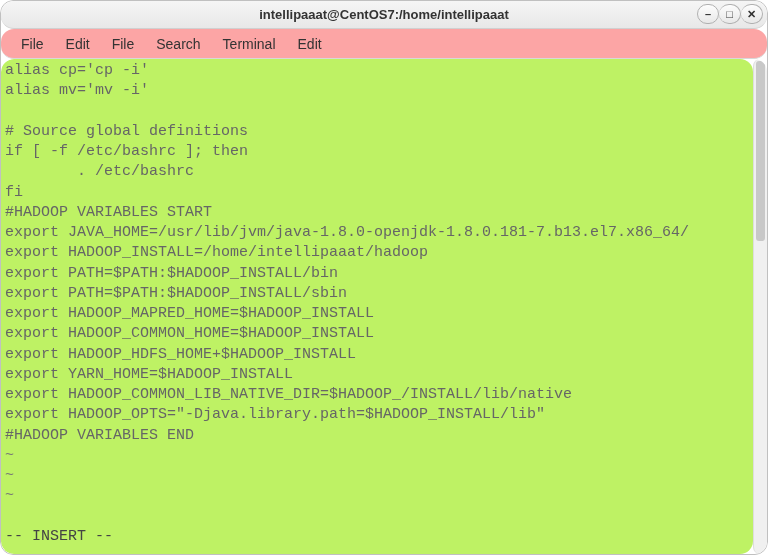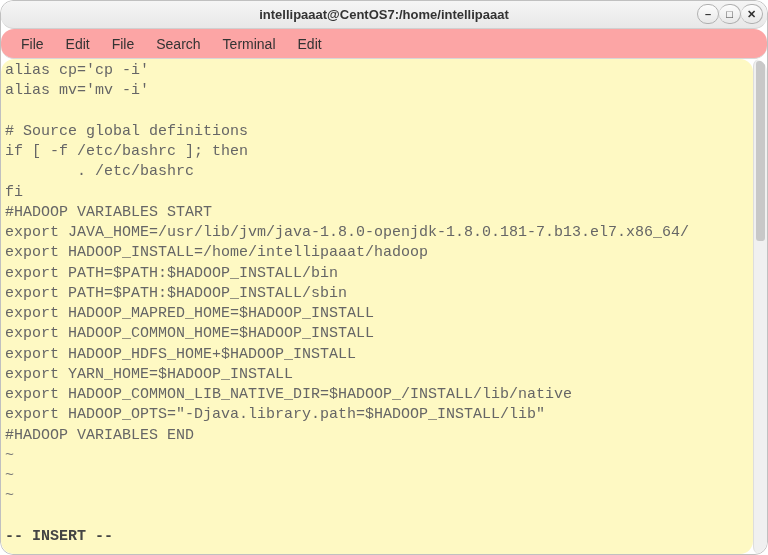--- a/index.html
+++ b/index.html
@@ -72,40 +72,40 @@
     }
     .terminal-content {
       flex: 1;
       font-family: "Courier New", monospace;
       font-size: 15px;
       color: #666;
       padding: 2px 4px;
       white-space: pre-wrap;
       line-height: 1.35;
       overflow-y: auto;
-      background: #fef9c3;
+      background: #bef264;
     }
     .scrollbar-track {
       width: 14px;
       background: #f0f0f0;
       border-left: 1px solid #ddd;
       position: relative;
     }
     .scrollbar-thumb {
       position: absolute;
       top: 2px;
       left: 2px;
       right: 2px;
       height: 180px;
       background: #c8c8c8;
       border-radius: 3px;
     }
     .tilde { color: #777; }
     .status-line {
-      font-weight: bold;
+      font-weight: normal;
       color: #444;
     }
   </style>
 </head>
 <body>
 
 <div class="window">
   <div class="titlebar">
     <span>intellipaaat@CentOS7:/home/intellipaaat</span>
     <div class="window-controls">

